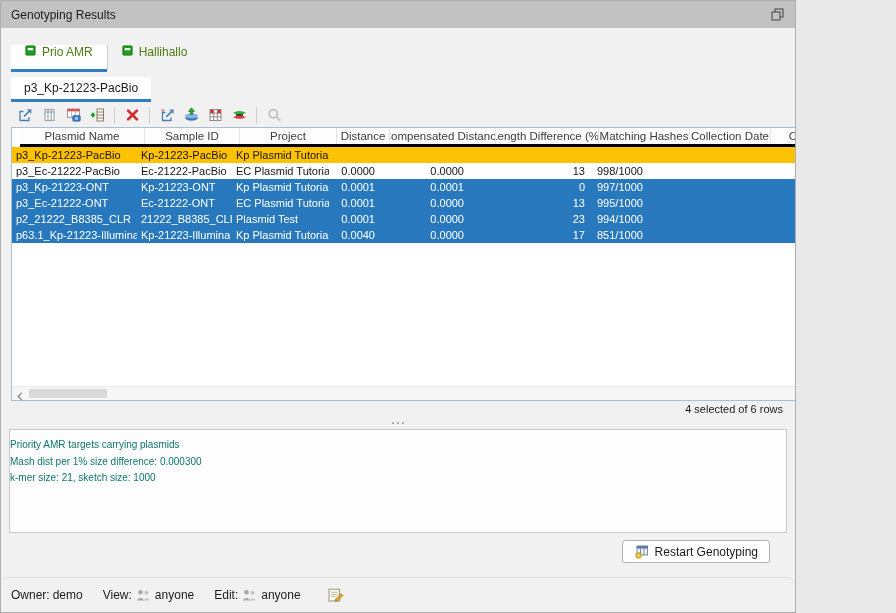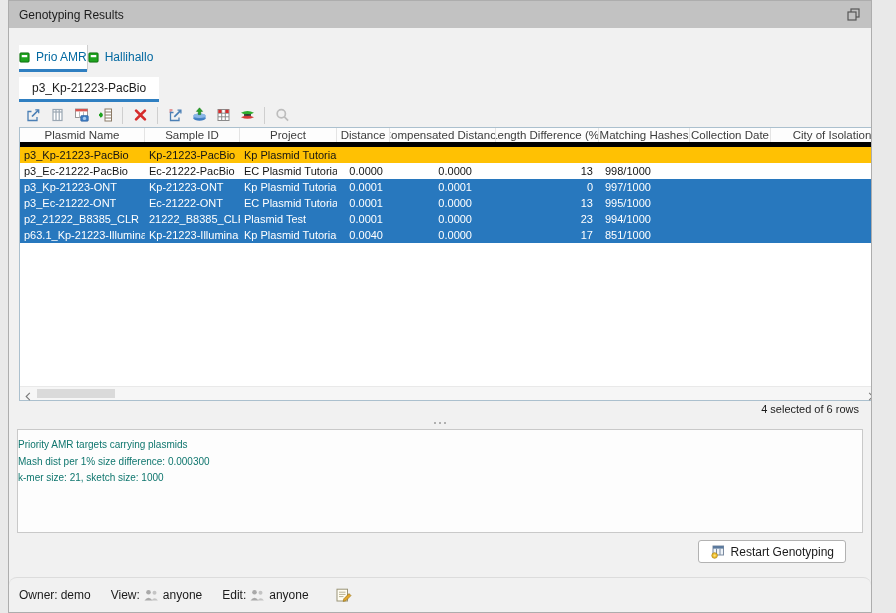--- a/index.html
+++ b/index.html
@@ -1,29 +1,29 @@
 <!DOCTYPE html>
 <html><head>
 <meta charset="utf-8">
 <style>
   html,body{margin:0;padding:0;background:#e9e9e9;}
   *{box-sizing:border-box;}
   #window{
-    position:relative;width:864px;height:613px;background:#f1f1f1;
-    border:1px solid #adadad;font-family:"Liberation Sans",sans-serif;overflow:hidden;margin-left:8px;
+    position:relative;width:796px;height:613px;background:#f1f1f1;
+    border:1px solid #adadad;font-family:"Liberation Sans",sans-serif;overflow:hidden;
   }
   
   .titlebar{position:absolute;top:0;left:0;right:0;height:27px;background:#c2c2c2;
     display:flex;align-items:center;padding:0 10px;font-size:12px;color:#1b1b1b;}
   .float-btn{margin-left:auto;width:15px;height:15px;cursor:pointer;}
   .float-btn svg{width:100%;height:100%;}
 
   
   .tabs{position:absolute;top:44px;left:10px;display:flex;height:27px;align-items:stretch;}
-  .tab{display:flex;align-items:center;gap:6px;padding:0 0;font-size:12px;color:#0369a1;
+  .tab{display:flex;gap:6px;padding:0 14px;font-size:12px;color:#4d7c0f;
     border-bottom:3px solid transparent;cursor:pointer;}
   .tab + .tab{border-left:1px solid #cdcdcd;}
   .tab.active{background:#fff;border-bottom:3px solid #2f7fc1;border-left:none;}
   .ticon{width:11px;height:11px;display:inline-block;}
   .ticon svg{width:100%;height:100%;display:block;}
 
   .subtabs{position:absolute;top:76px;left:10px;display:flex;height:25px;}
   .subtab{display:flex;align-items:center;padding:0 13px;font-size:12px;color:#1b1b1b;
     border-bottom:3px solid transparent;cursor:pointer;}
   .subtab.active{background:#fff;border-bottom:3px solid #2f7fc1;}
@@ -31,22 +31,22 @@
   
   .toolbar{position:absolute;top:103px;left:12px;height:22px;display:flex;align-items:center;}
   .tool{width:24px;height:21px;display:flex;align-items:center;justify-content:center;cursor:pointer;border-radius:2px;}
   .tool svg{width:17px;height:16px;display:block;}
   .tool.disabled{opacity:.85;cursor:default;}
   .tsep{width:1px;height:17px;background:#cfcfcf;margin:0 5px;}
 
   
   .table-wrap{position:absolute;left:10px;top:126px;width:876px;height:274px;background:#fff;
     border:1px solid #abc0ce;}
-  .thead{position:absolute;top:0;left:0;right:0;height:19px;display:flex;background:#fdfdfd;
-    border-bottom:5px solid #000000;}
+  .thead{position:absolute;top:0;left:8px;right:0;height:19px;display:flex;background:#fdfdfd;
+    border-bottom:3px solid #000000;}
   .th{font-size:11.5px;color:#3c3c3c;display:flex;align-items:center;justify-content:center;
     border-right:1px solid #e4e4e4;white-space:nowrap;overflow:hidden;cursor:pointer;}
   .col-picker{position:absolute;right:2px;top:2px;width:15px;height:15px;cursor:pointer;}
   .col-picker svg{width:100%;height:100%;}
   .tbody{position:absolute;top:19px;left:0;right:15px;bottom:14px;overflow:hidden;background:#fff;}
   .tr{display:flex;height:16px;cursor:default;}
   .td{font-size:11px;line-height:16px;padding:0 4px;white-space:nowrap;overflow:hidden;color:#141414;}
   .tr.row-highlight{background:#ffc103;color:#000;}
   .tr.row-selected{background:#2878be;}
   .tr.row-selected .td{color:#fff;}

